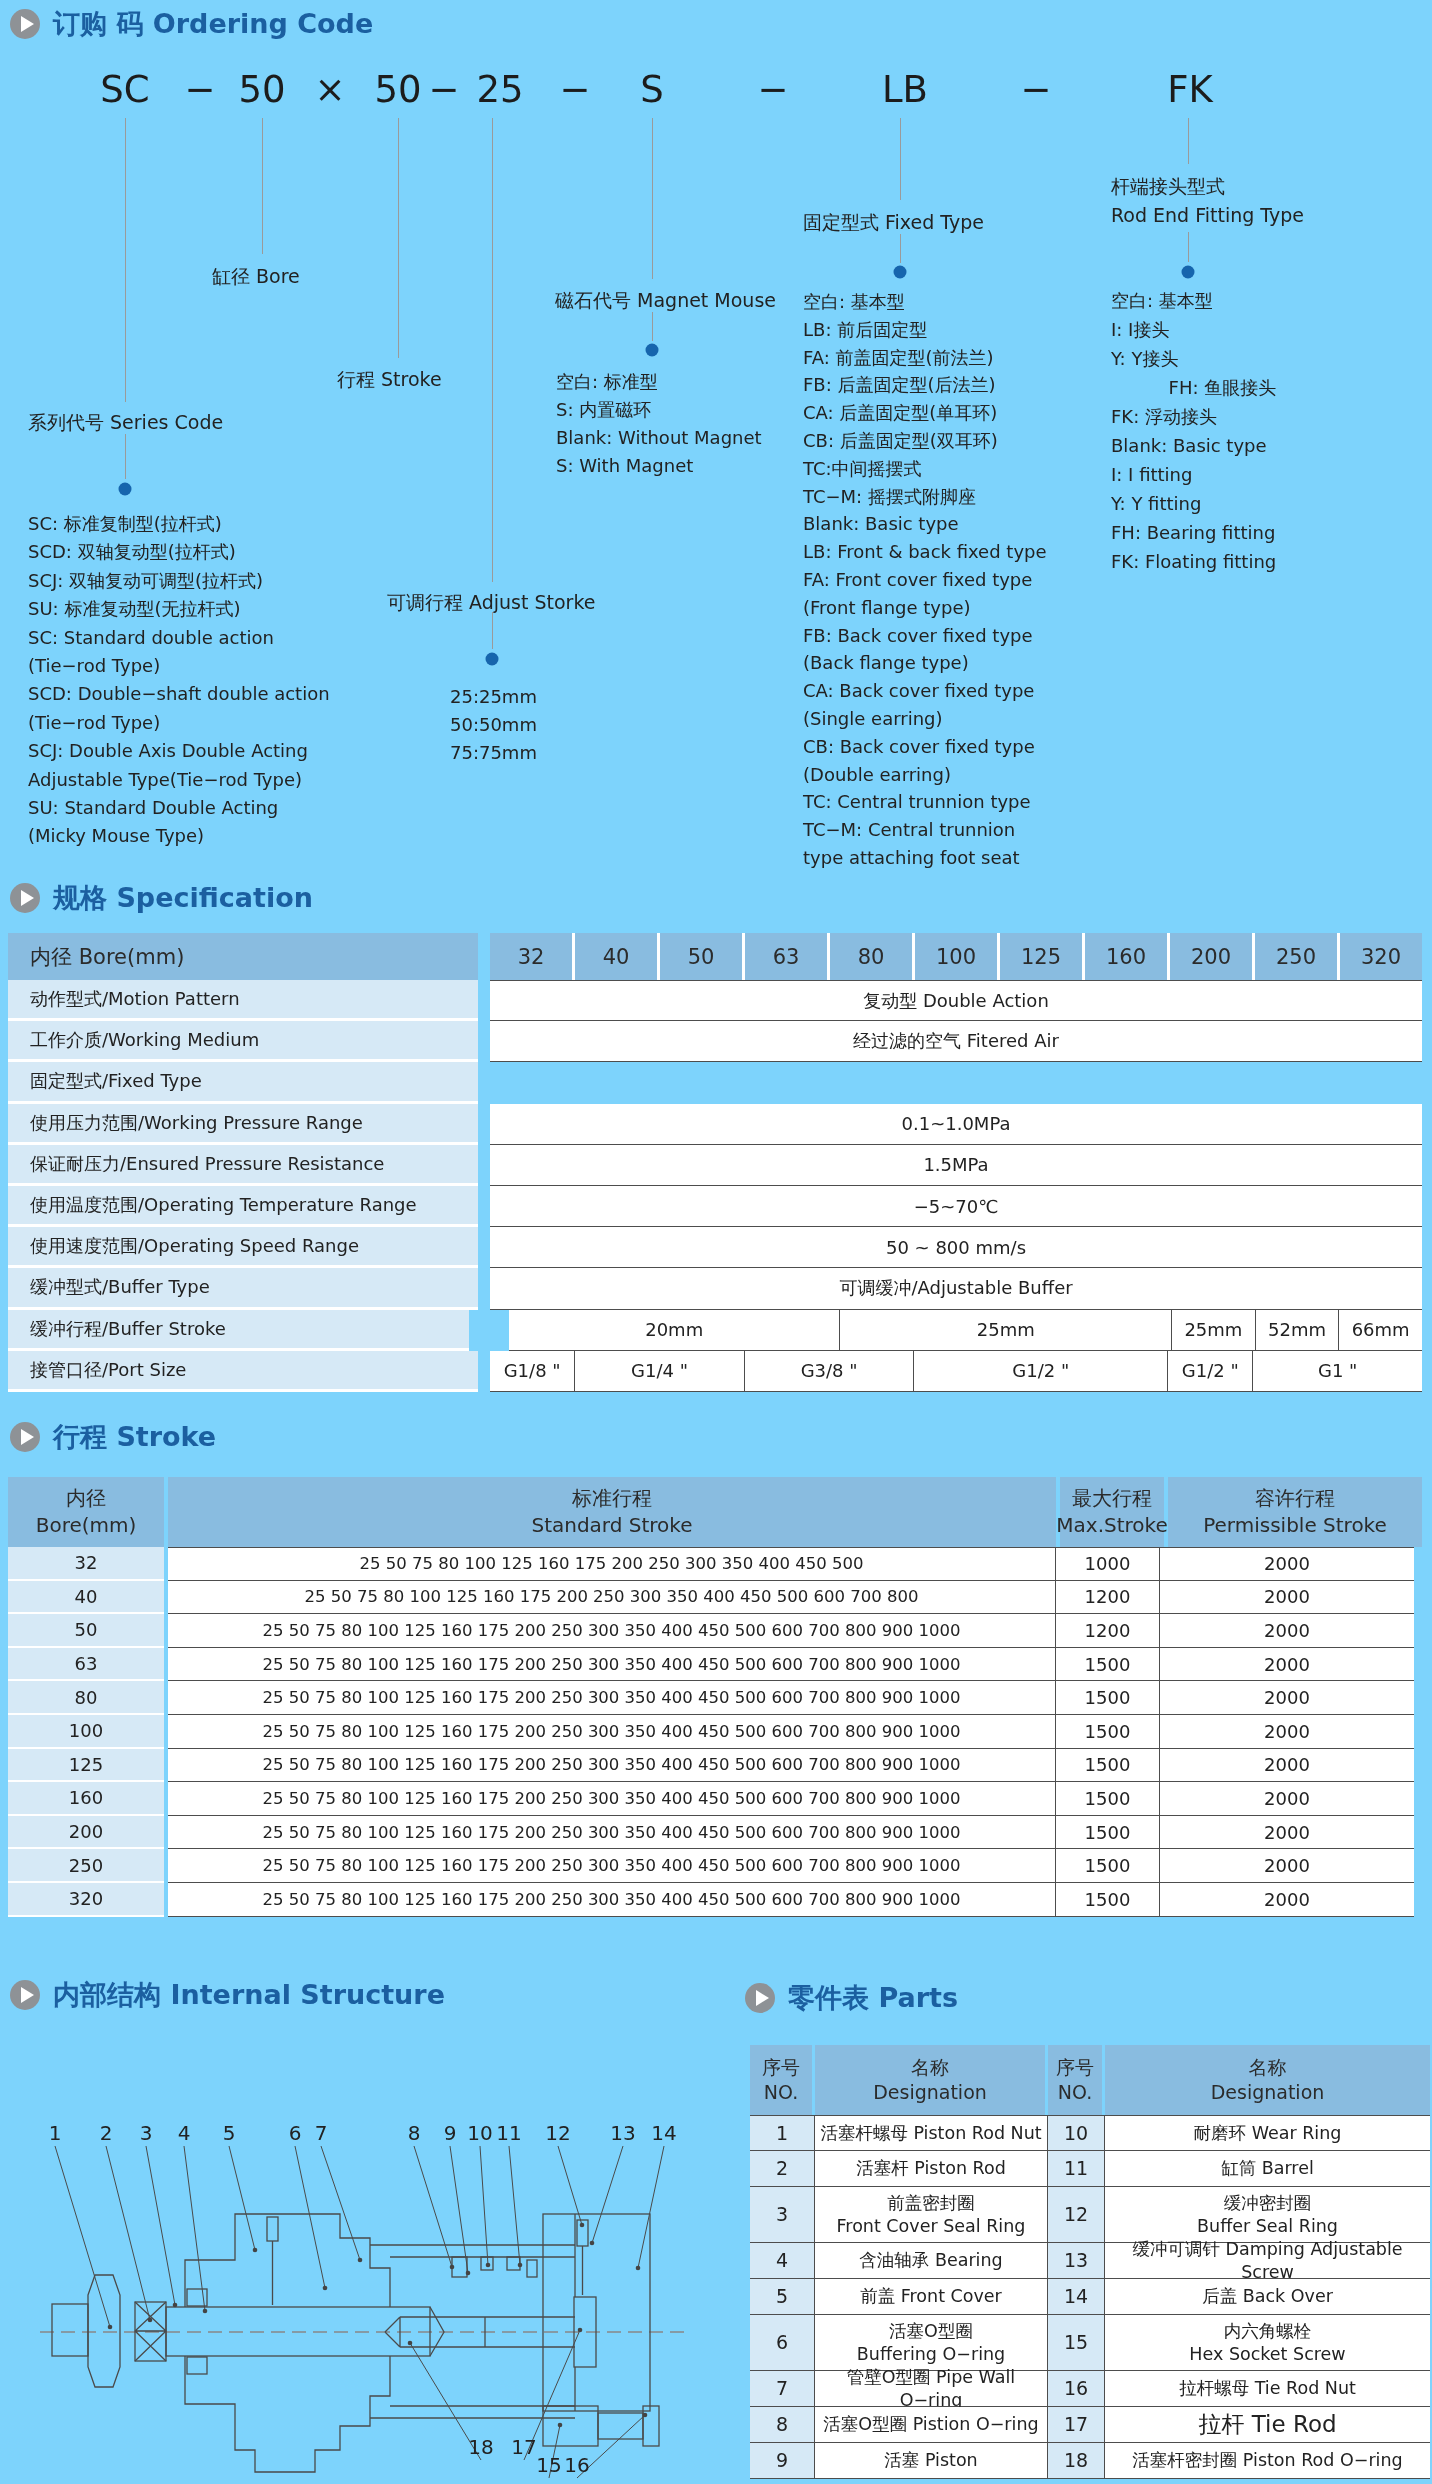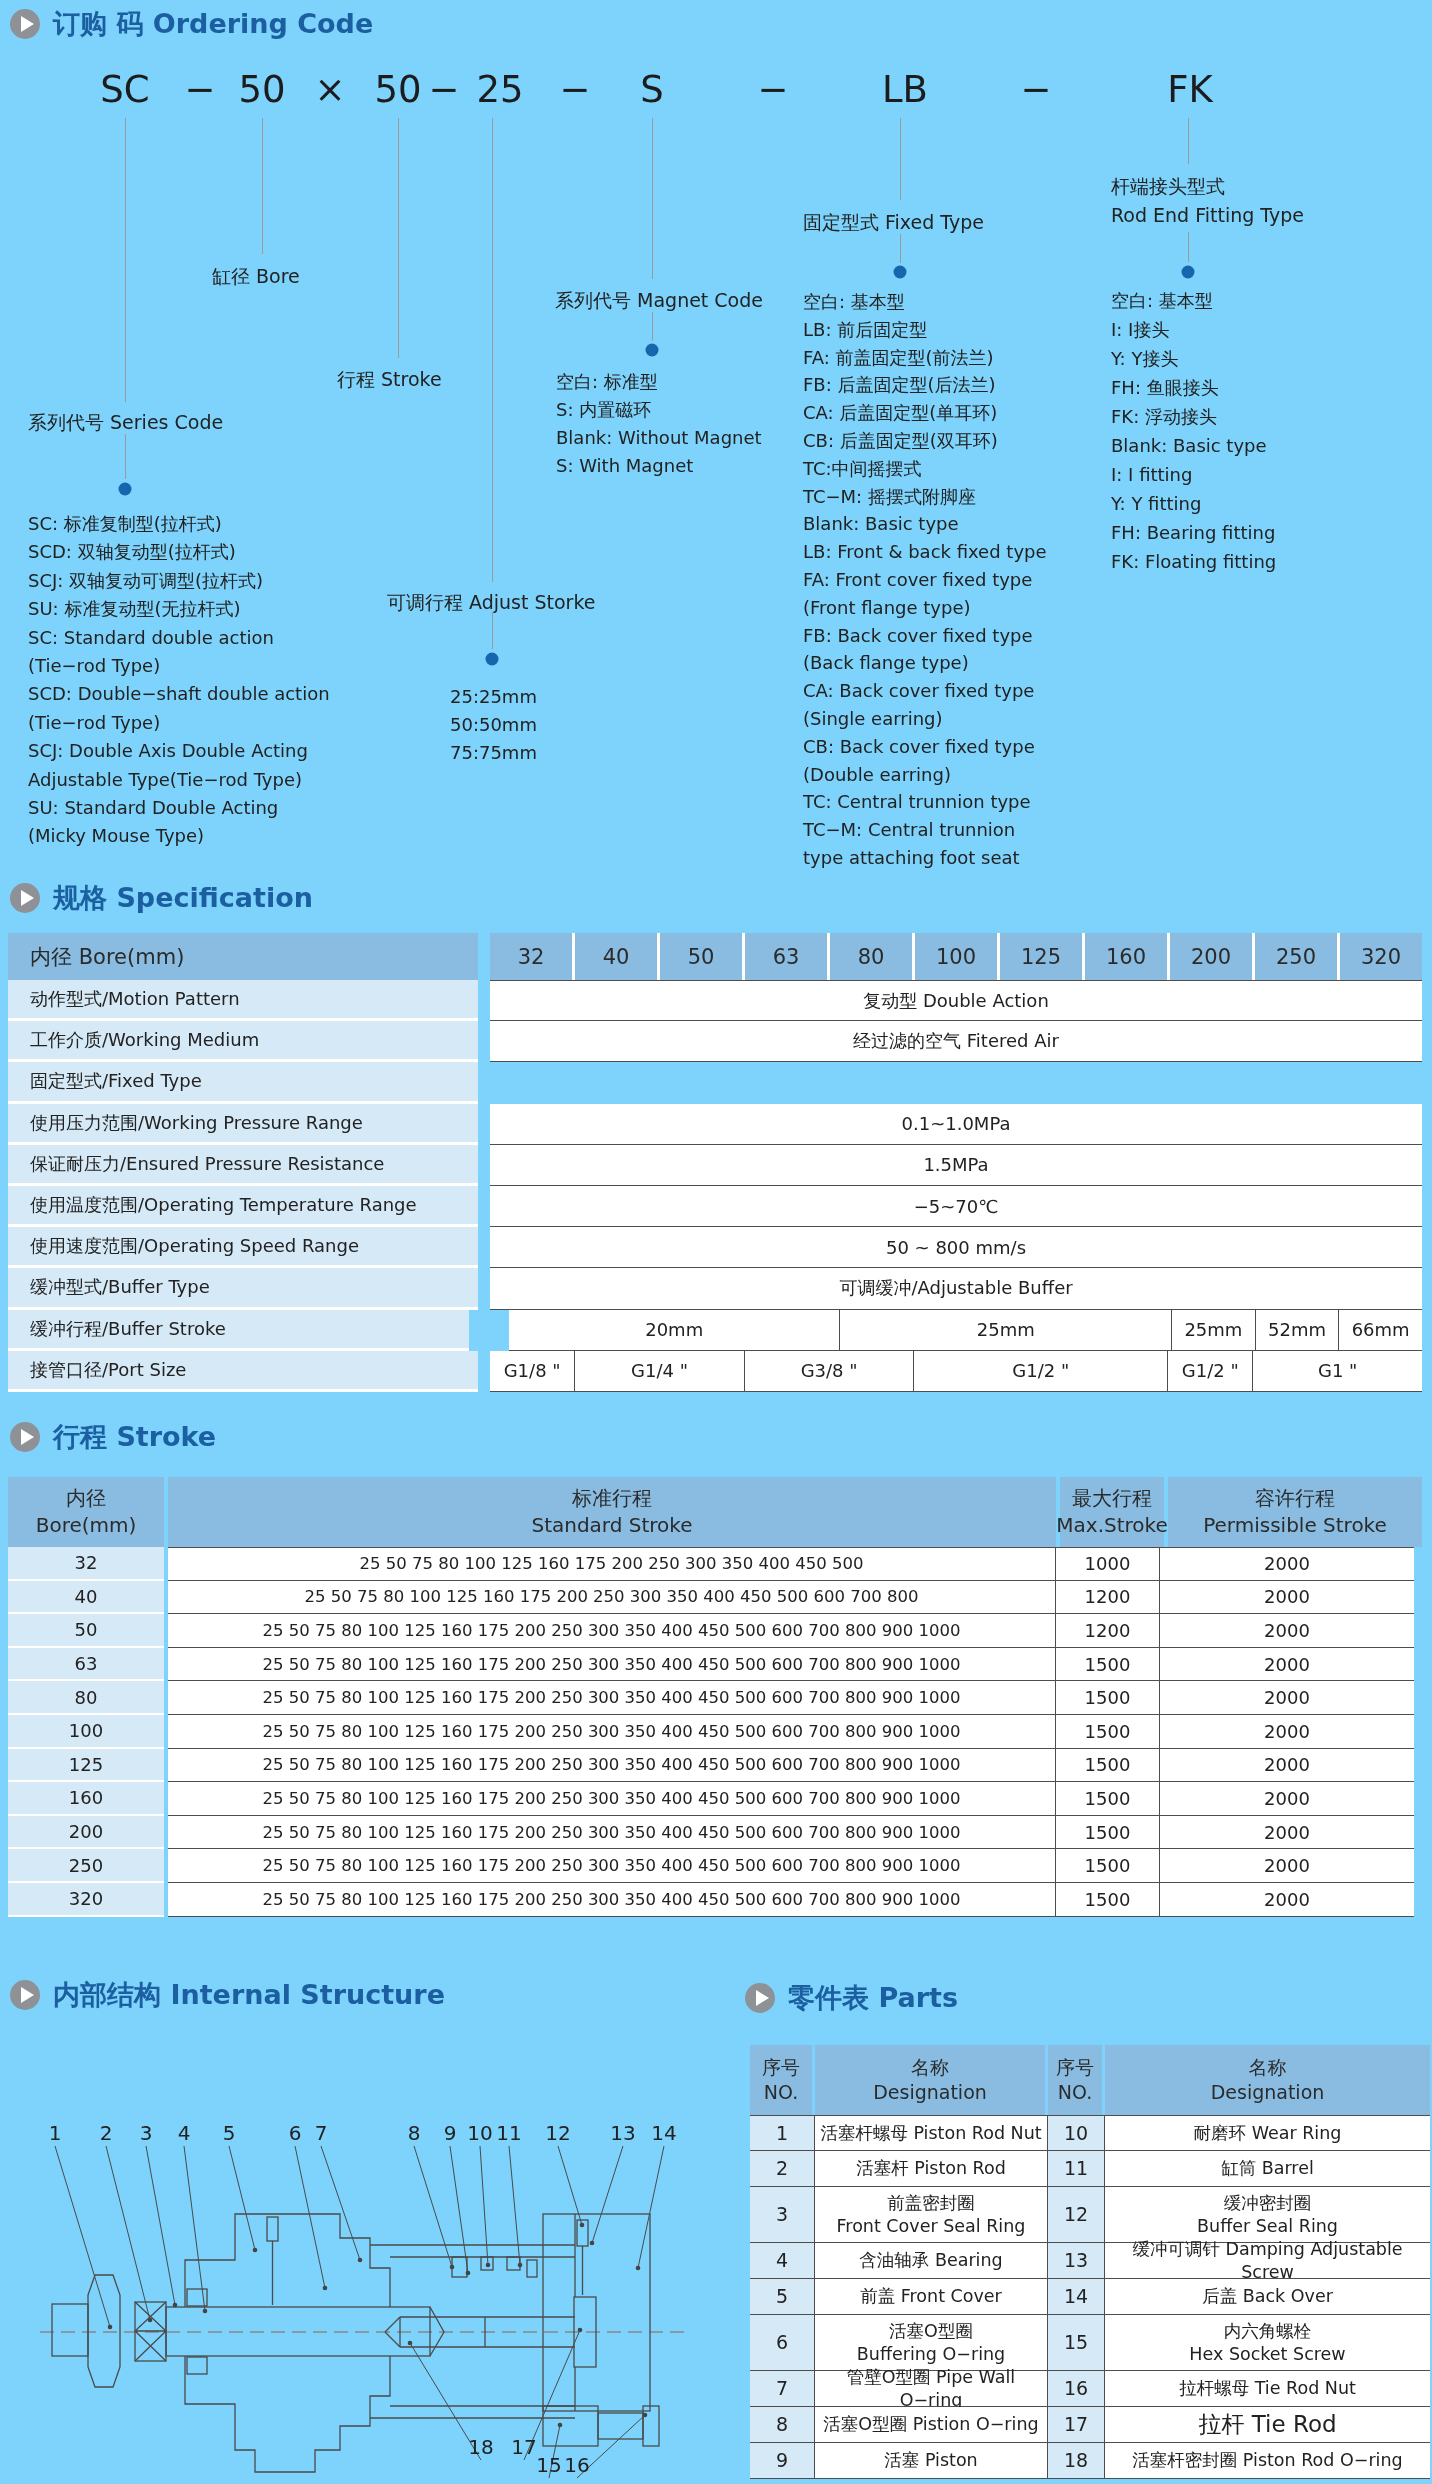--- a/index.html
+++ b/index.html
@@ -83,21 +83,21 @@
       <div class="dot" style="left: 492px; top: 659px;"></div>
       <div class="dot" style="left: 652px; top: 350px;"></div>
       <div class="dot" style="left: 900px; top: 272px;"></div>
       <div class="dot" style="left: 1188px; top: 272px;"></div>
     </div>
 
   <div class="oc-label" style="left:28px;top:408px;">系列代号 Series Code</div>
   <div class="oc-label" style="left:212px;top:262px;">缸径 Bore</div>
   <div class="oc-label" style="left:337px;top:365px;">行程 Stroke</div>
   <div class="oc-label" style="left:387px;top:588px;">可调行程 Adjust Storke</div>
-  <div class="oc-label" style="left:555px;top:286px;">系列代号 Magnet Code</div>
+  <div class="oc-label" style="left:555px;top:286px;">磁石代号 Magnet Mouse</div>
   <div class="oc-label" style="left:803px;top:208px;">固定型式 Fixed Type</div>
   <div class="oc-label" style="left:1111px;top:172px;">杆端接头型式
 Rod End Fitting Type</div>
 
   <div class="oc-list" style="left:28px;top:510px;">
       <div style="height: 28.4px; line-height: 28.4px;">SC: 标准复制型(拉杆式)</div>
       <div style="height: 28.4px; line-height: 28.4px;">SCD: 双轴复动型(拉杆式)</div>
       <div style="height: 28.4px; line-height: 28.4px;">SCJ: 双轴复动可调型(拉杆式)</div>
       <div style="height: 28.4px; line-height: 28.4px;">SU: 标准复动型(无拉杆式)</div>
       <div style="height: 28.4px; line-height: 28.4px;">SC: Standard double action</div>
@@ -140,21 +140,21 @@
       <div style="height: 27.8px; line-height: 27.8px;">CB:  Back cover fixed type</div>
       <div style="height: 27.8px; line-height: 27.8px;">(Double earring)</div>
       <div style="height: 27.8px; line-height: 27.8px;">TC: Central trunnion type</div>
       <div style="height: 27.8px; line-height: 27.8px;">TC−M: Central trunnion</div>
       <div style="height: 27.8px; line-height: 27.8px;">type attaching foot seat</div>
     </div>
   <div class="oc-list" style="left:1111px;top:286px;">
       <div style="height: 29px; line-height: 29px;">空白: 基本型</div>
       <div style="height: 29px; line-height: 29px;">I: I接头</div>
       <div style="height: 29px; line-height: 29px;">Y: Y接头</div>
-      <div style="height: 29px; line-height: 29px;">FH: 鱼眼接头</div>
+      <div style="height: 29px; line-height: 29px; text-align: right;">FH: 鱼眼接头</div>
       <div style="height: 29px; line-height: 29px;">FK: 浮动接头</div>
       <div style="height: 29px; line-height: 29px;">Blank: Basic type</div>
       <div style="height: 29px; line-height: 29px;">I: I fitting</div>
       <div style="height: 29px; line-height: 29px;">Y: Y fitting</div>
       <div style="height: 29px; line-height: 29px;">FH: Bearing fitting</div>
       <div style="height: 29px; line-height: 29px;">FK: Floating fitting</div>
     </div>
 
   <div id="spec-table" class="tbl" style="left:8px;top:933px;width:1414px;">
       <div class="frow" style="height: 47px;">

